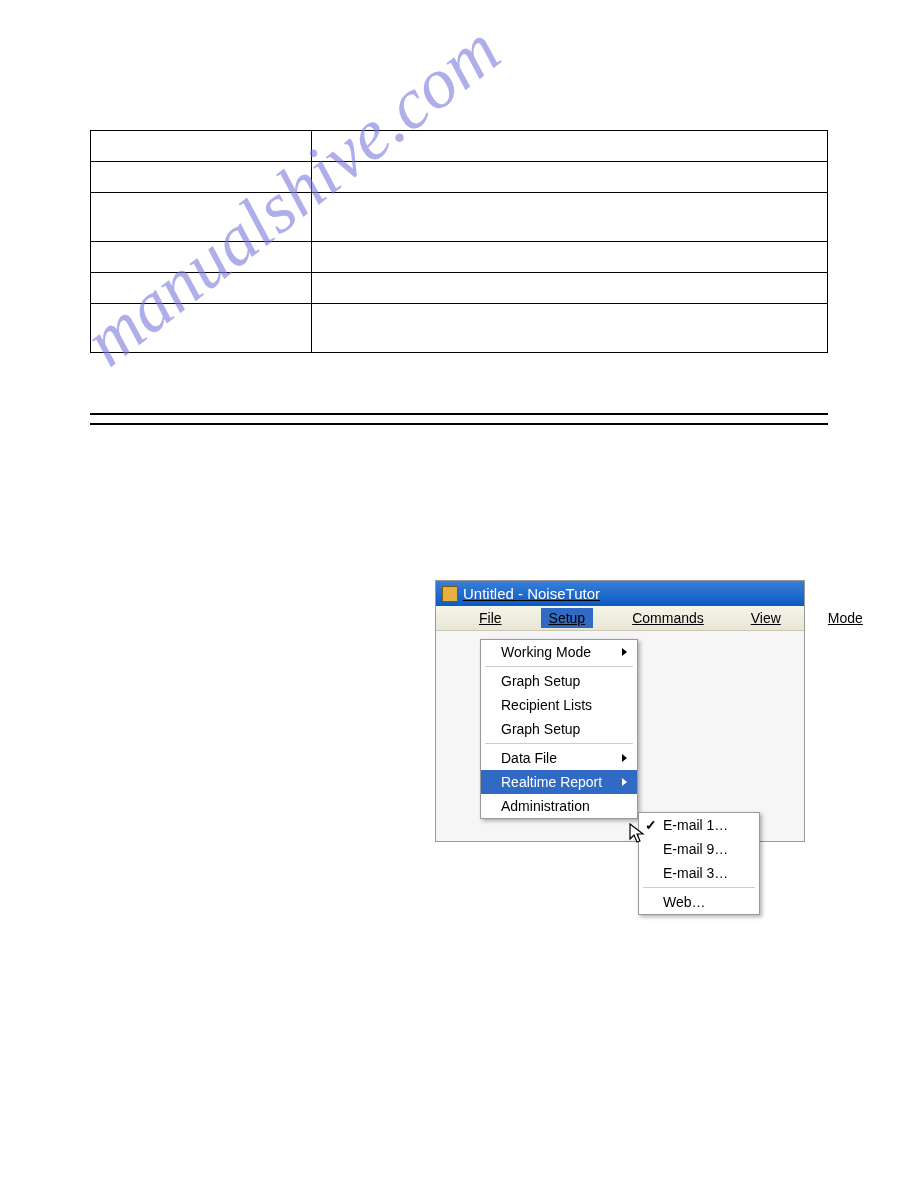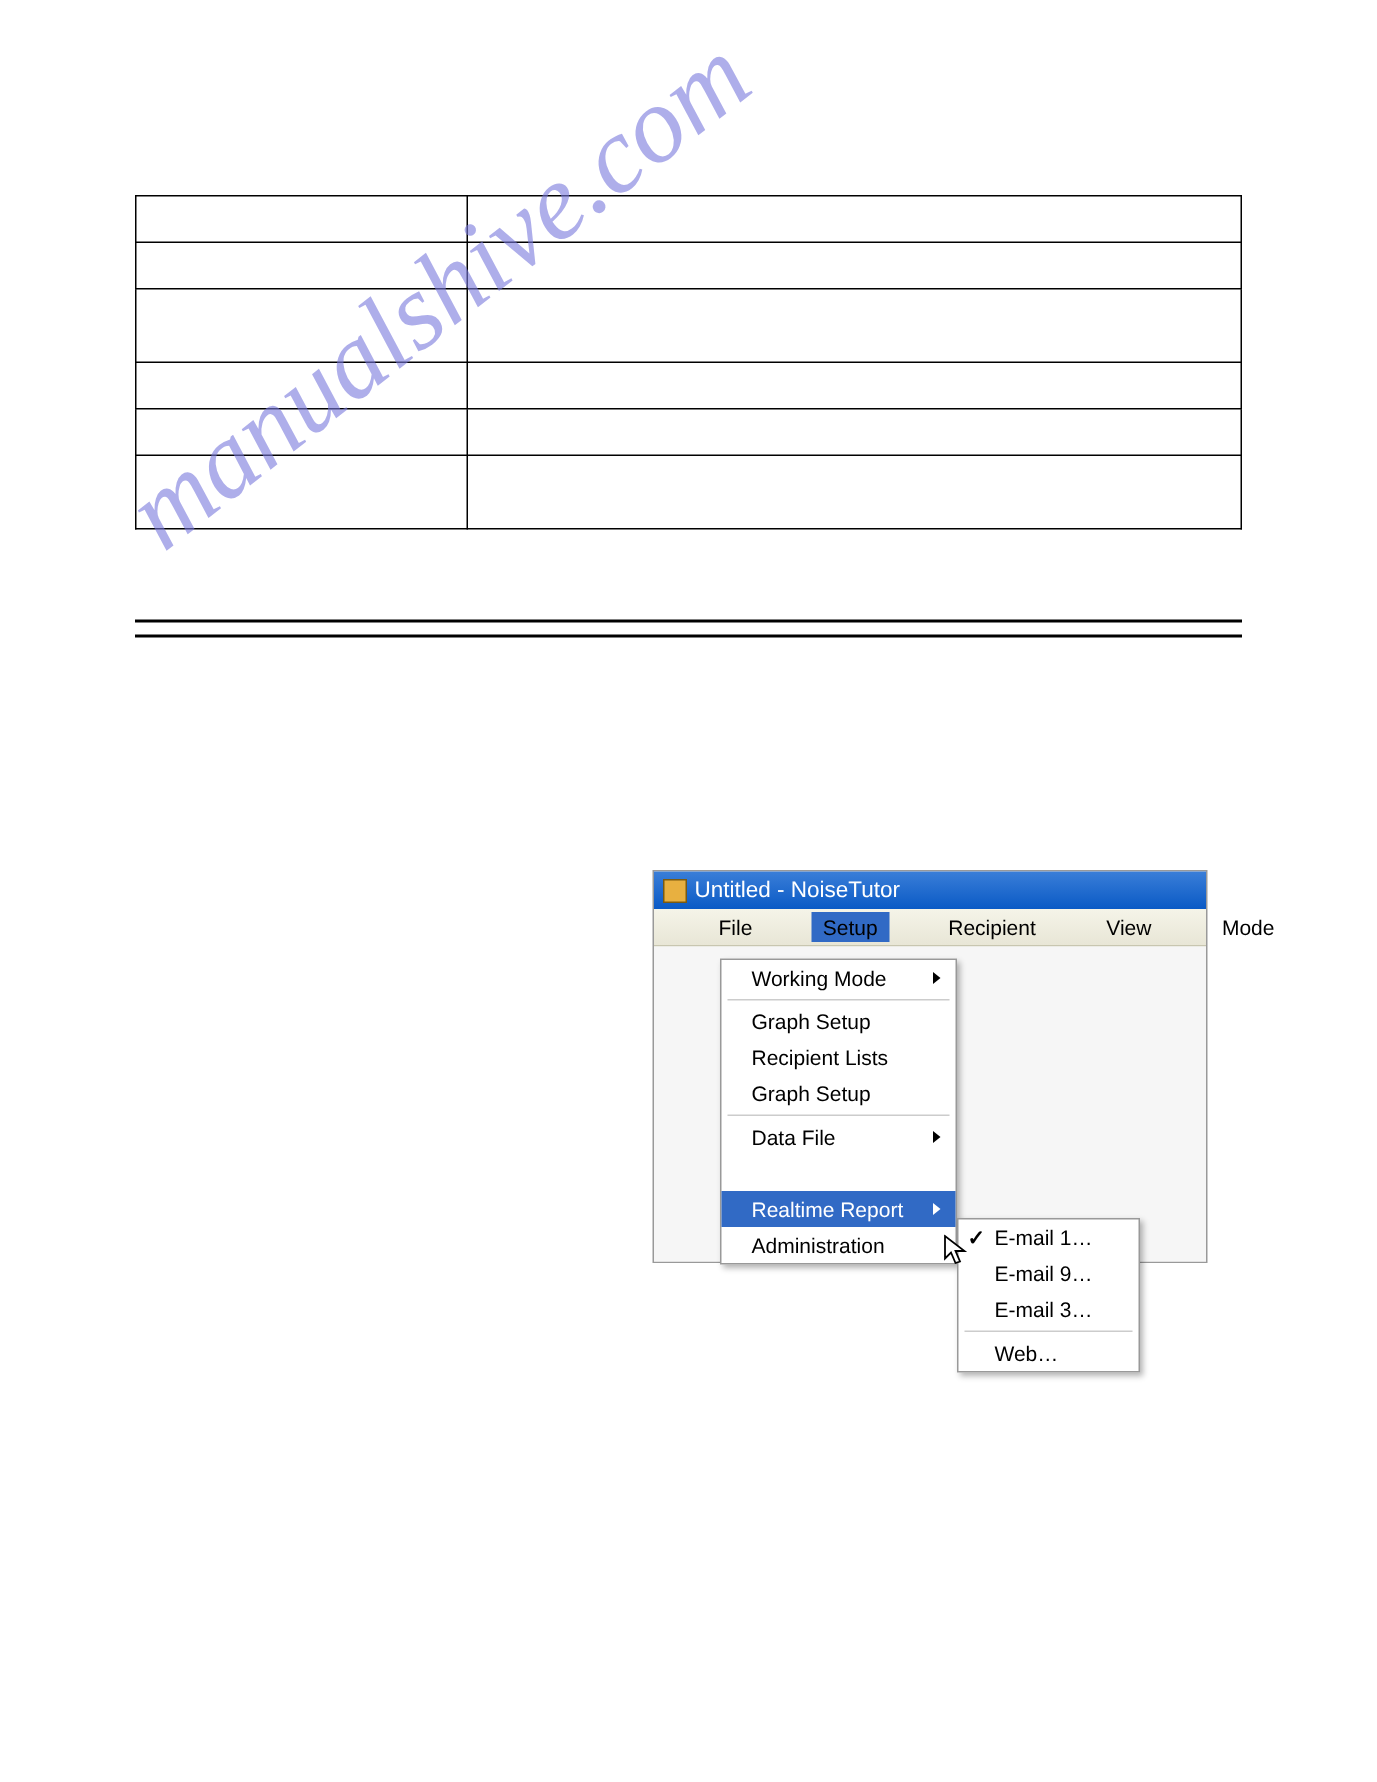--- a/index.html
+++ b/index.html
@@ -40,20 +40,21 @@
     }
     .screenshot {
       position: absolute;
       top: 580px;
       left: 435px;
       width: 370px;
       border: 1px solid #999;
       background: #fff;
       font-family: Tahoma, sans-serif;
       font-size: 14px;
+      text-decoration: underline;
     }
     .titlebar {
       background: linear-gradient(to bottom, #3a7ed8, #0a5ac5);
       color: #fff;
       padding: 4px 6px;
       display: flex;
       align-items: center;
       gap: 5px;
       font-size: 15px;
     }
@@ -92,21 +93,20 @@
       position: relative;
       white-space: nowrap;
       display: flex;
       justify-content: space-between;
       align-items: center;
       cursor: default;
     }
     .dropdown-item.highlighted {
       background: #316ac5;
       color: #fff;
-      margin-top: 24px;
     }
     .dropdown-sep {
       border-top: 1px solid #ccc;
       margin: 2px 4px;
     }
     .arrow-right {
       width: 0; height: 0;
       border-top: 4px solid transparent;
       border-bottom: 4px solid transparent;
       border-left: 5px solid #000;
@@ -198,21 +198,21 @@
   <hr class="divider">
 
   <div class="screenshot">
     <div class="titlebar">
       <span class="titlebar-icon"></span>
       <span>Untitled - NoiseTutor</span>
     </div>
     <div class="menubar" id="menubar">
         <div class="menubar-item">File</div>
         <div class="menubar-item active">Setup</div>
-        <div class="menubar-item">Recipient</div>
+        <div class="menubar-item">Commands</div>
         <div class="menubar-item">View</div>
         <div class="menubar-item">Mode</div>
       </div>
     <div class="content-area"></div>
     <div class="dropdown" id="dropdown">
         <div class="dropdown-item">
           <span>Working Mode</span>
           <span class="arrow-right"></span>
         </div>
         <div class="dropdown-sep"></div>

